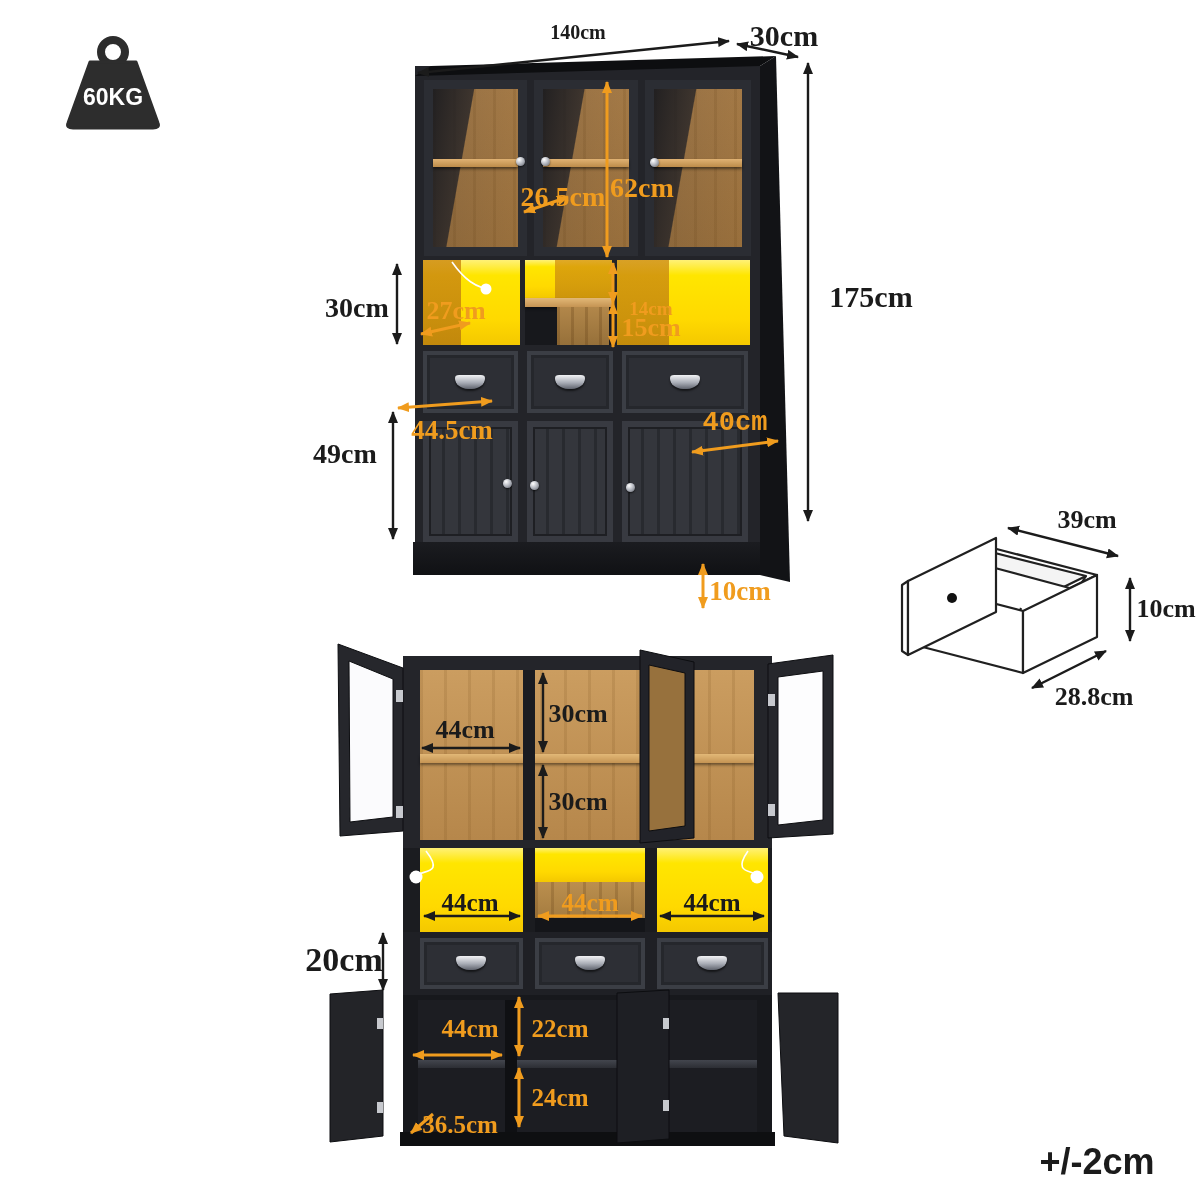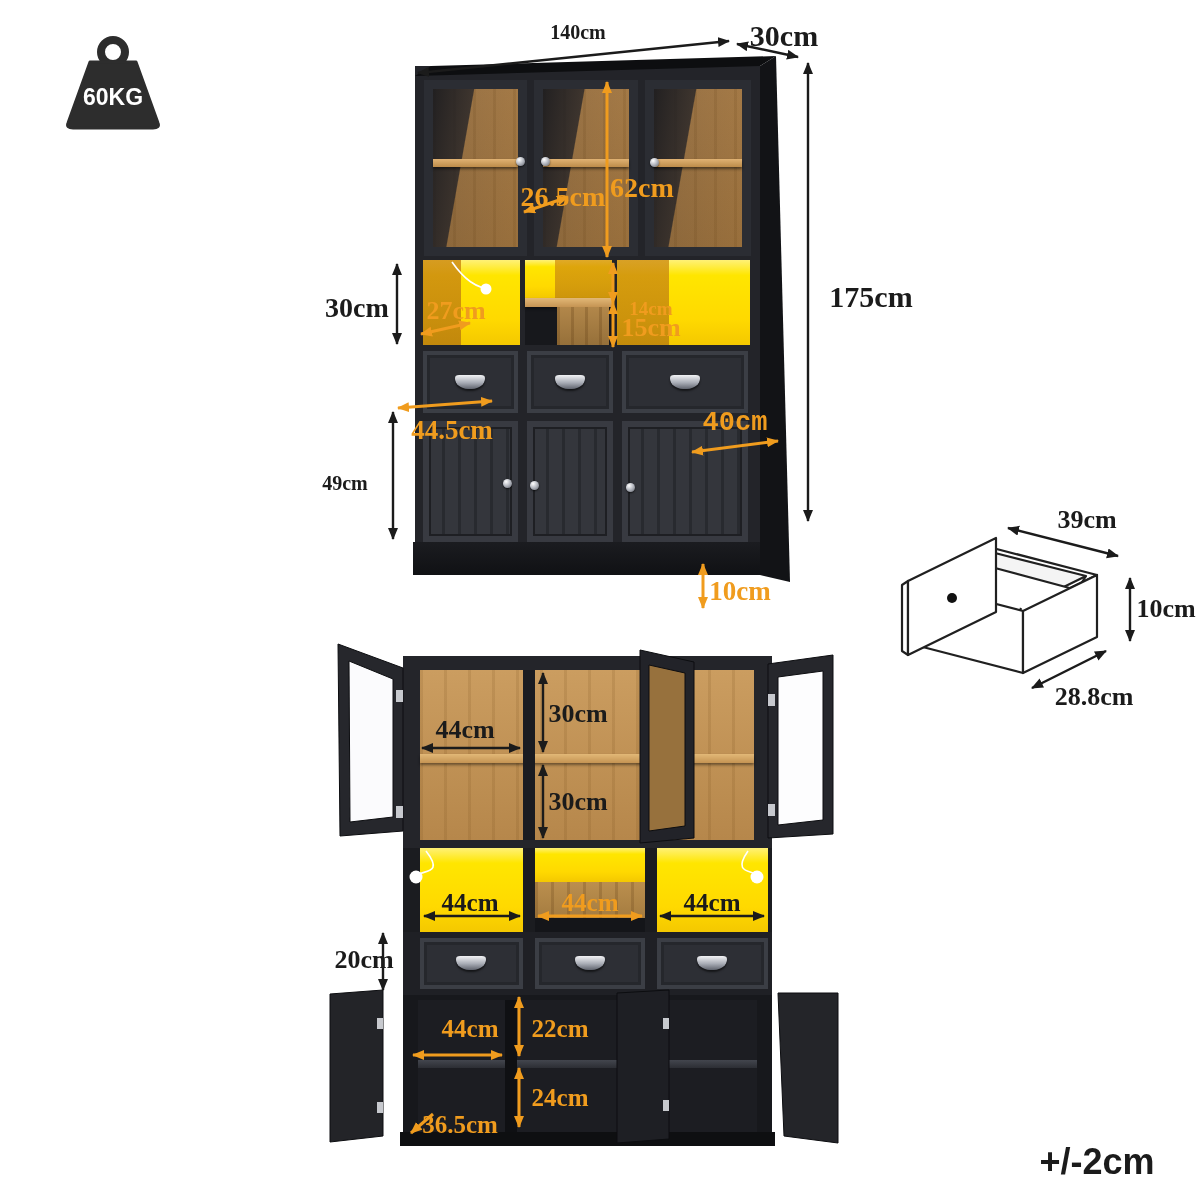--- a/index.html
+++ b/index.html
@@ -235,33 +235,33 @@
   <div class="dim dk" style="left:784px;top:36px;font-size:30px;">30cm</div>
   <div class="dim dk" style="left:871px;top:297px;font-size:30px;">175cm</div>
   <div class="dim or" style="left:563px;top:197px;font-size:28px;">26.5cm</div>
   <div class="dim or" style="left:642px;top:188px;font-size:28px;">62cm</div>
   <div class="dim dk" style="left:357px;top:308px;font-size:28px;">30cm</div>
   <div class="dim or" style="left:456px;top:311px;font-size:26px;font-family:Liberation Serif, serif;">27cm</div>
   <div class="dim or" style="left:651px;top:284px;font-size:19px;margin-top:24px;">14cm</div>
   <div class="dim or" style="left:651px;top:328px;font-size:26px;">15cm</div>
   <div class="dim or" style="left:452px;top:430px;font-size:27px;">44.5cm</div>
   <div class="dim or" style="left:735px;top:423px;font-size:27px;font-family:Liberation Mono, monospace;">40cm</div>
-  <div class="dim dk" style="left:345px;top:483px;font-size:20px;">49cm</div>
+  <div class="dim dk" style="left:345px;top:454px;font-size:28px;">49cm</div>
   <div class="dim or" style="left:740px;top:591px;font-size:27px;">10cm</div>
 
   <div class="dim dk" style="left:1087px;top:520px;font-size:26px;">39cm</div>
   <div class="dim dk" style="left:1166px;top:609px;font-size:26px;">10cm</div>
   <div class="dim dk" style="left:1094px;top:697px;font-size:26px;">28.8cm</div>
 
   <div class="dim dk" style="left:465px;top:730px;font-size:26px;">44cm</div>
   <div class="dim dk" style="left:578px;top:714px;font-size:26px;">30cm</div>
   <div class="dim dk" style="left:578px;top:802px;font-size:26px;">30cm</div>
   <div class="dim dk" style="left:470px;top:902px;font-size:25px;">44cm</div>
   <div class="dim or" style="left:590px;top:902px;font-size:25px;">44cm</div>
   <div class="dim dk" style="left:712px;top:902px;font-size:25px;">44cm</div>
-  <div class="dim dk" style="left:364px;top:960px;font-size:26px;">20cm</div>
+  <div class="dim dk" style="left:344px;top:960px;font-size:34px;">20cm</div>
   <div class="dim or" style="left:470px;top:1028px;font-size:25px;">44cm</div>
   <div class="dim or" style="left:560px;top:1028px;font-size:25px;">22cm</div>
   <div class="dim or" style="left:560px;top:1097px;font-size:25px;">24cm</div>
   <div class="dim or" style="left:460px;top:1124px;font-size:25px;">36.5cm</div>
 
   <div class="dim sans dk" style="left:1097px;top:1162px;font-size:36px;font-weight:600;">+/-2cm</div>
 </div>
 
 </body></html>

